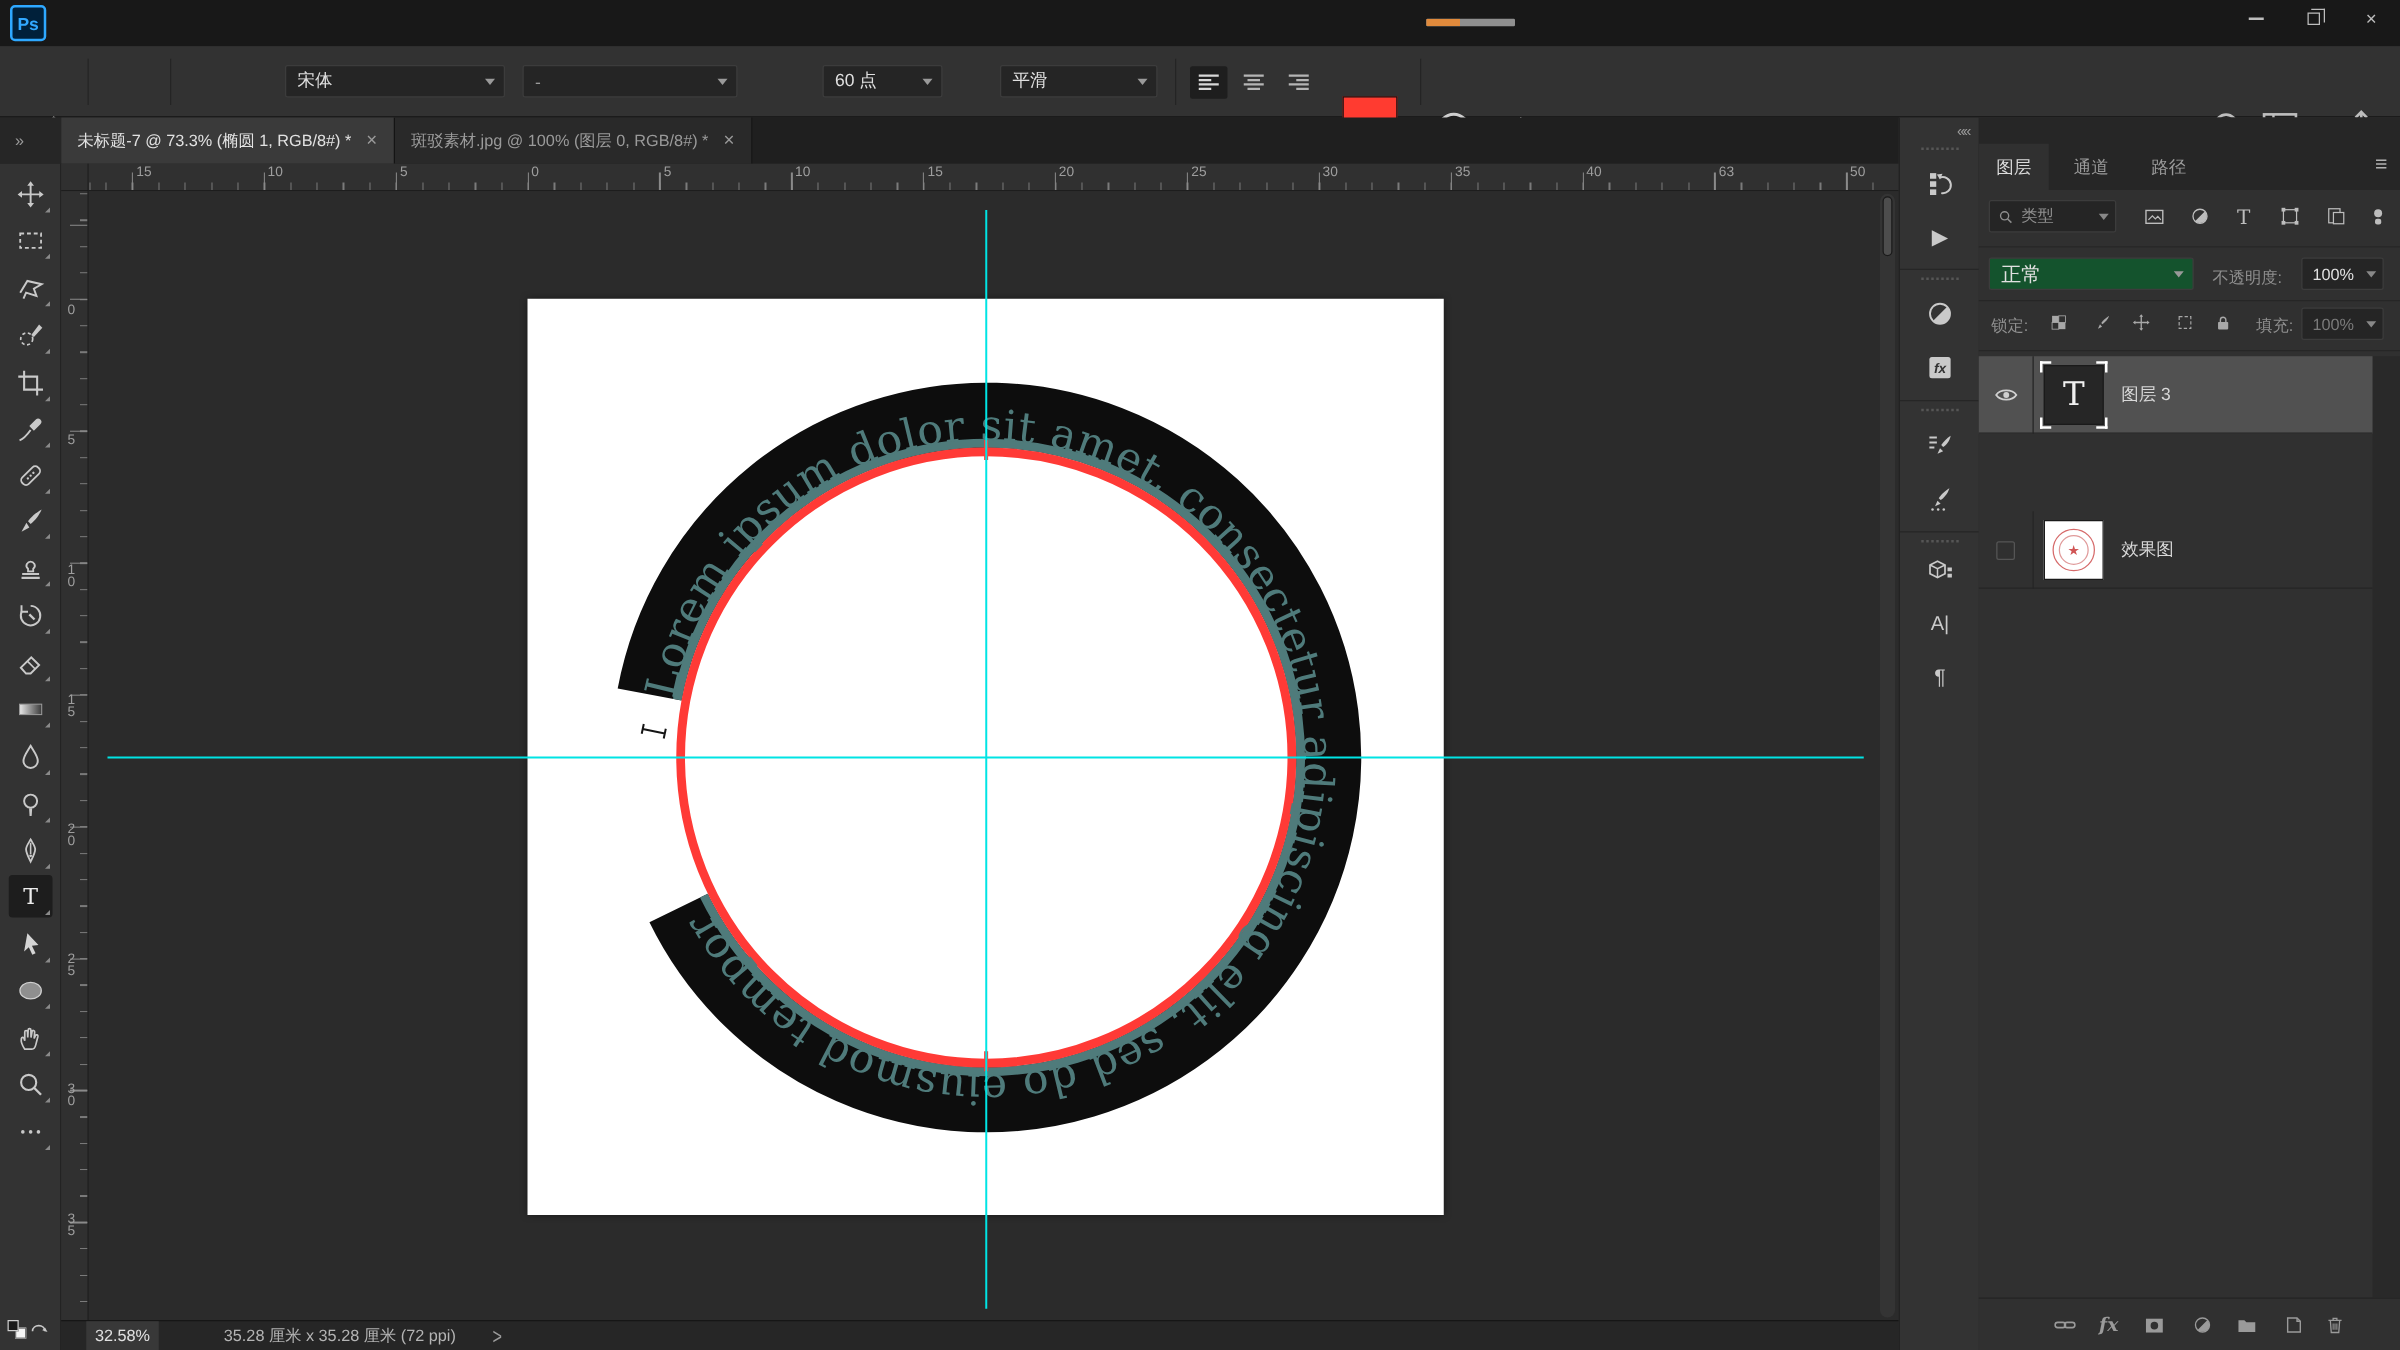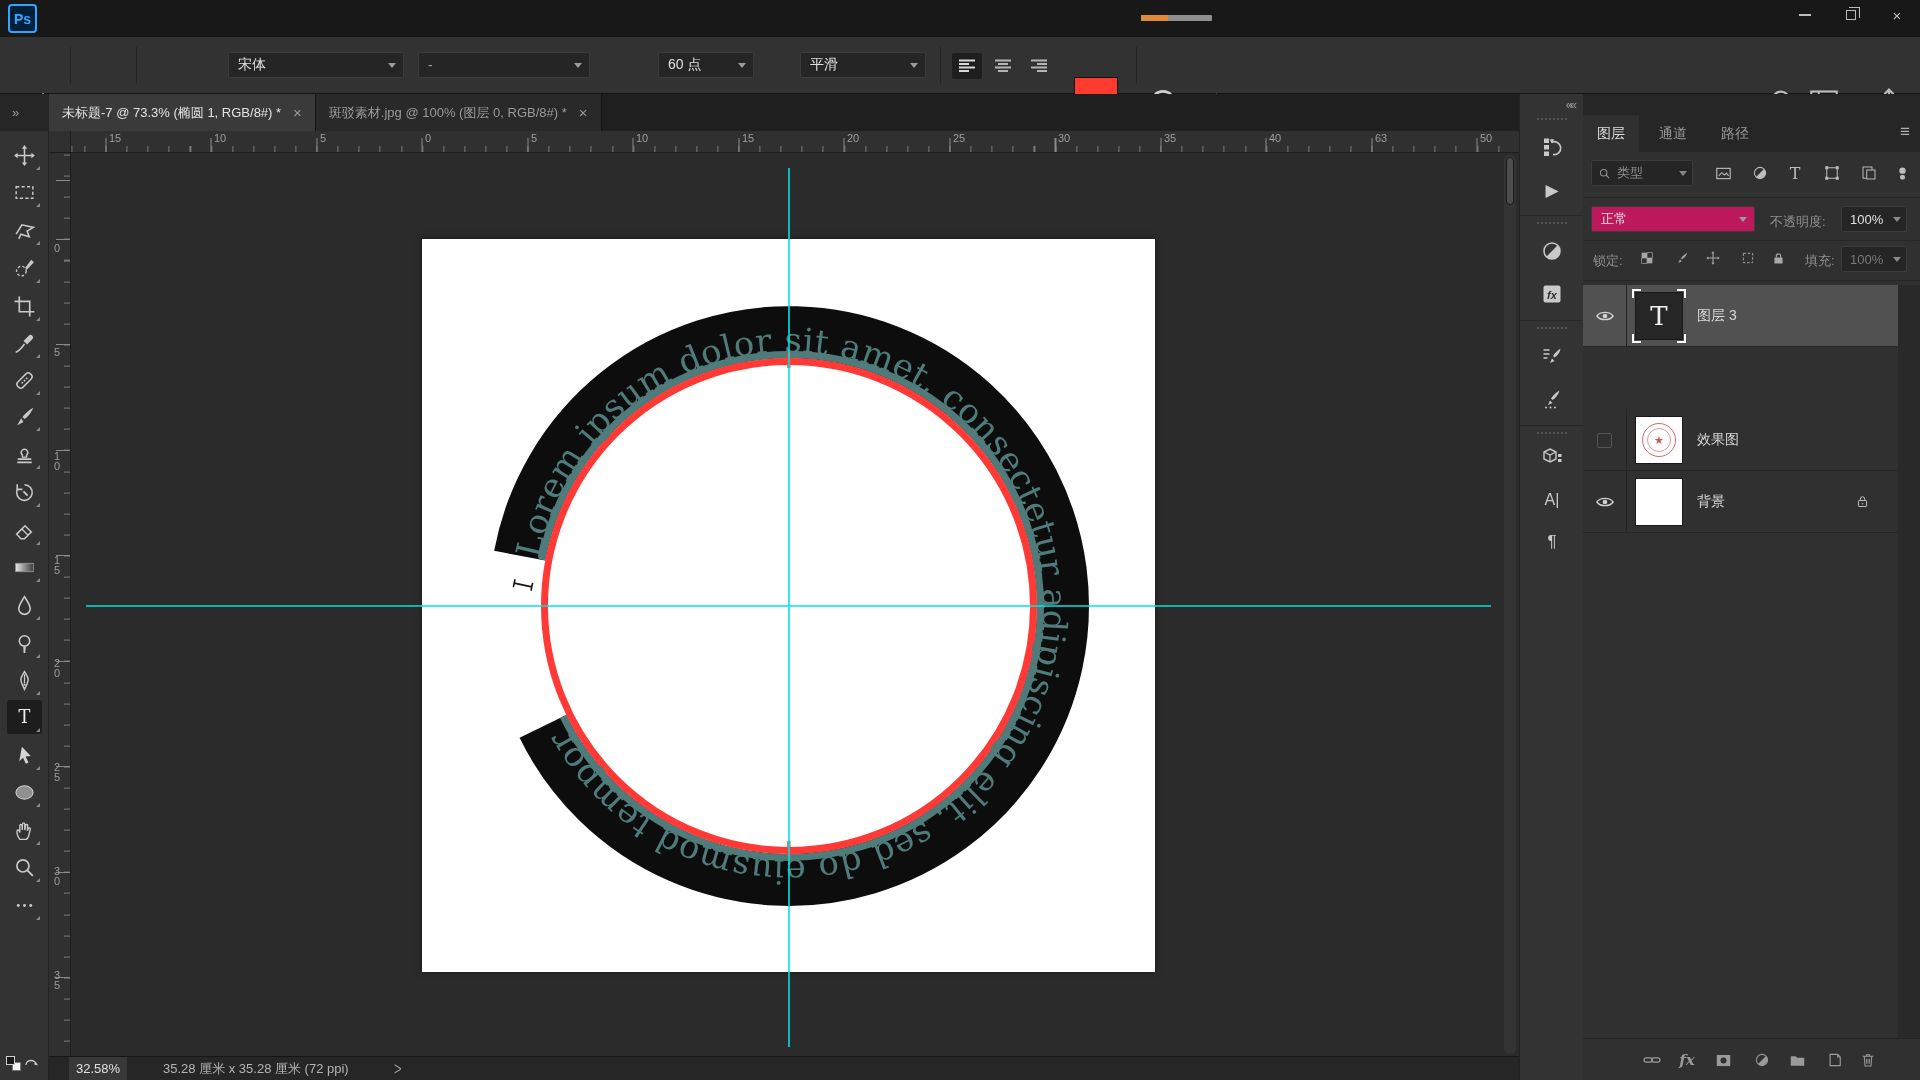--- a/index.html
+++ b/index.html
@@ -65,21 +65,21 @@
   
   #viewport{position:absolute;left:71px;top:153px;width:1448px;height:903px;background:#2b2b2b;overflow:hidden}
   #canvas-white{position:absolute;left:351px;top:86px;width:733px;height:733px;background:#ffffff;box-shadow:0 0 6px rgba(0,0,0,.5)}
   #art{position:absolute;left:0;top:0}
   #v-scrollbar{position:absolute;right:3px;top:2px;bottom:2px;width:12px;background:#343434;border-radius:6px}
   #v-scrollbar .thumb{position:absolute;left:2px;top:2px;bottom:2px;width:8px;background:#4d4d4d;border-radius:4px}
 
   
   #statusbar{position:absolute;left:49px;top:1056px;width:1470px;height:24px;background:#262626;border-top:1px solid #161616;display:flex;align-items:center;font-size:13px}
   #status-zoom{margin-left:20px;width:58px;height:24px;background:#383838;display:flex;align-items:center;justify-content:center;color:#e0e0e0}
-  #status-doc{margin-left:36px;color:#b4b4b4}
+  #status-doc{margin-left:52px;color:#b4b4b4}
   #status-chevron{position:absolute;left:345px;color:#9a9a9a;font-size:13px;transform:scaleY(1.4)}
 
   
   #dock-strip{position:absolute;left:1519px;top:94px;width:64px;height:986px;background:#333333;border-left:1px solid #222}
   #dock-strip .collapse{position:absolute;right:8px;top:4px;color:#9a9a9a;font-size:12px;letter-spacing:-2px}
   .grip{position:absolute;left:17px;width:30px;height:0;border-top:2px dotted #565656}
   .dock-btn{position:absolute;left:14px;width:36px;height:36px;display:flex;align-items:center;justify-content:center;color:#c9c9c9;border-radius:3px}
   .dock-btn svg{width:24px;height:24px}
   .dock-div{position:absolute;left:0;width:64px;height:1px;background:#262626}
   .dock-text{font-size:17px;color:#c9c9c9}
@@ -87,21 +87,21 @@
   
   #layers-panel{position:absolute;left:1583px;top:94px;width:337px;height:986px;background:#303030}
   #lp-header{position:absolute;left:0;top:0;width:337px;height:58px;background:#262626}
   .lp-tab{position:absolute;top:21px;height:37px;line-height:37px;padding:0 14px;font-size:14px;color:#9a9a9a}
   .lp-tab.active{background:#303030;color:#dcdcdc}
   #lp-menu{position:absolute;right:10px;top:28px;color:#b0b0b0;font-size:17px;letter-spacing:0}
   .lp-row-sep{position:absolute;left:0;width:337px;height:1px;background:#262626}
   #lp-filter-select{position:absolute;left:8px;top:66px;width:102px;height:26px;background:#252525;border:1px solid #3c3c3c;border-radius:2px;display:flex;align-items:center;gap:6px;padding:0 18px 0 6px;color:#8f8f8f;font-size:13px}
   #lp-filter-select::after{content:"";position:absolute;right:5px;top:10px;border:4px solid transparent;border-top:5px solid #888}
   .lp-ficon{position:absolute;top:67px;width:26px;height:24px;display:flex;align-items:center;justify-content:center;color:#bdbdbd}
-  #lp-blend{position:absolute;left:8px;top:112px;width:164px;height:26px;background:#be185d;border:1px solid #3c3c3c;border-radius:2px;display:flex;align-items:center;padding:0 22px 0 9px;color:#e0e0e0;font-size:13px}
+  #lp-blend{position:absolute;left:8px;top:112px;width:164px;height:26px;background:#14532d;border:1px solid #3c3c3c;border-radius:2px;display:flex;align-items:flex-end;padding:0 22px 0 9px;color:#e0e0e0;font-size:16px}
   #lp-blend::after{content:"";position:absolute;right:7px;top:10px;border:4px solid transparent;border-top:5px solid #999}
   .lp-label{position:absolute;font-size:13px;color:#8f8f8f}
   .lp-valbox{position:absolute;height:26px;background:#252525;border:1px solid #3c3c3c;border-radius:2px;display:flex;align-items:center;padding:0 18px 0 8px;font-size:13px;color:#e0e0e0}
   .lp-valbox::after{content:"";position:absolute;right:5px;top:10px;border:4px solid transparent;border-top:5px solid #888}
   .lp-valbox.dim{color:#7a7a7a}
   .lock-icon{position:absolute;top:152px;width:24px;height:24px;display:flex;align-items:center;justify-content:center;color:#a8a8a8}
   #lp-list{position:absolute;left:0;top:191px;width:337px;bottom:42px}
   #lp-gutter{position:absolute;right:0;top:0;bottom:0;width:22px;background:#292929}
   .layer-row{position:absolute;left:0;width:315px;height:62px;border-bottom:1px solid #252525}
   .layer-row.selected{background:#515151}
@@ -655,37 +655,20 @@
             <span class="eye-empty"></span>
           </div>
         <div class="thumb">
           <span class="stamp">
               <i>★</i>
             </span>
         </div>
         <div class="layer-name">效果图</div>
       </div>
 
-      <div class="layer-row" style="top:186px">
-        <div class="eye-cell">
-          <svg viewBox="0 0 18 13" width="20" height="14">
-              <path d="M1.5 6.5C4.5 2 13.5 2 16.5 6.5 13.5 11 4.5 11 1.5 6.5z" fill="none" stroke="#d0d0d0" stroke-width="1.3"></path>
-              <circle cx="9" cy="6.5" r="2.2" fill="#d0d0d0"></circle>
-            </svg>
-        </div>
-        <div class="thumb"></div>
-        <div class="layer-name">背景</div>
-        <span class="layer-lock">
-          <svg viewBox="0 0 24 24" width="15" height="15">
-              <rect x="5.5" y="10.5" width="13" height="9.5" rx="1" fill="none" stroke="#bdbdbd" stroke-width="1.6"></rect>
-              <path d="M8.5 10.5V8a3.5 3.5 0 017 0v2.5" fill="none" stroke="#bdbdbd" stroke-width="1.6"></path>
-              <circle cx="12" cy="15.5" r="1.3" fill="#bdbdbd"></circle>
-            </svg>
-        </span>
-      </div>
     </div>
 
     <div id="lp-bottom">
       <div class="lpb-icon" style="left:55px">
           <svg viewBox="0 0 24 24" width="20" height="20">
             <rect x="2.5" y="9.5" width="10" height="5" rx="2.5" fill="none" stroke="#9a9a9a" stroke-width="1.5"></rect>
             <rect x="11.5" y="9.5" width="10" height="5" rx="2.5" fill="none" stroke="#9a9a9a" stroke-width="1.5"></rect>
           </svg>
         </div>
       <div class="lpb-icon fx-text" style="left:90px">

